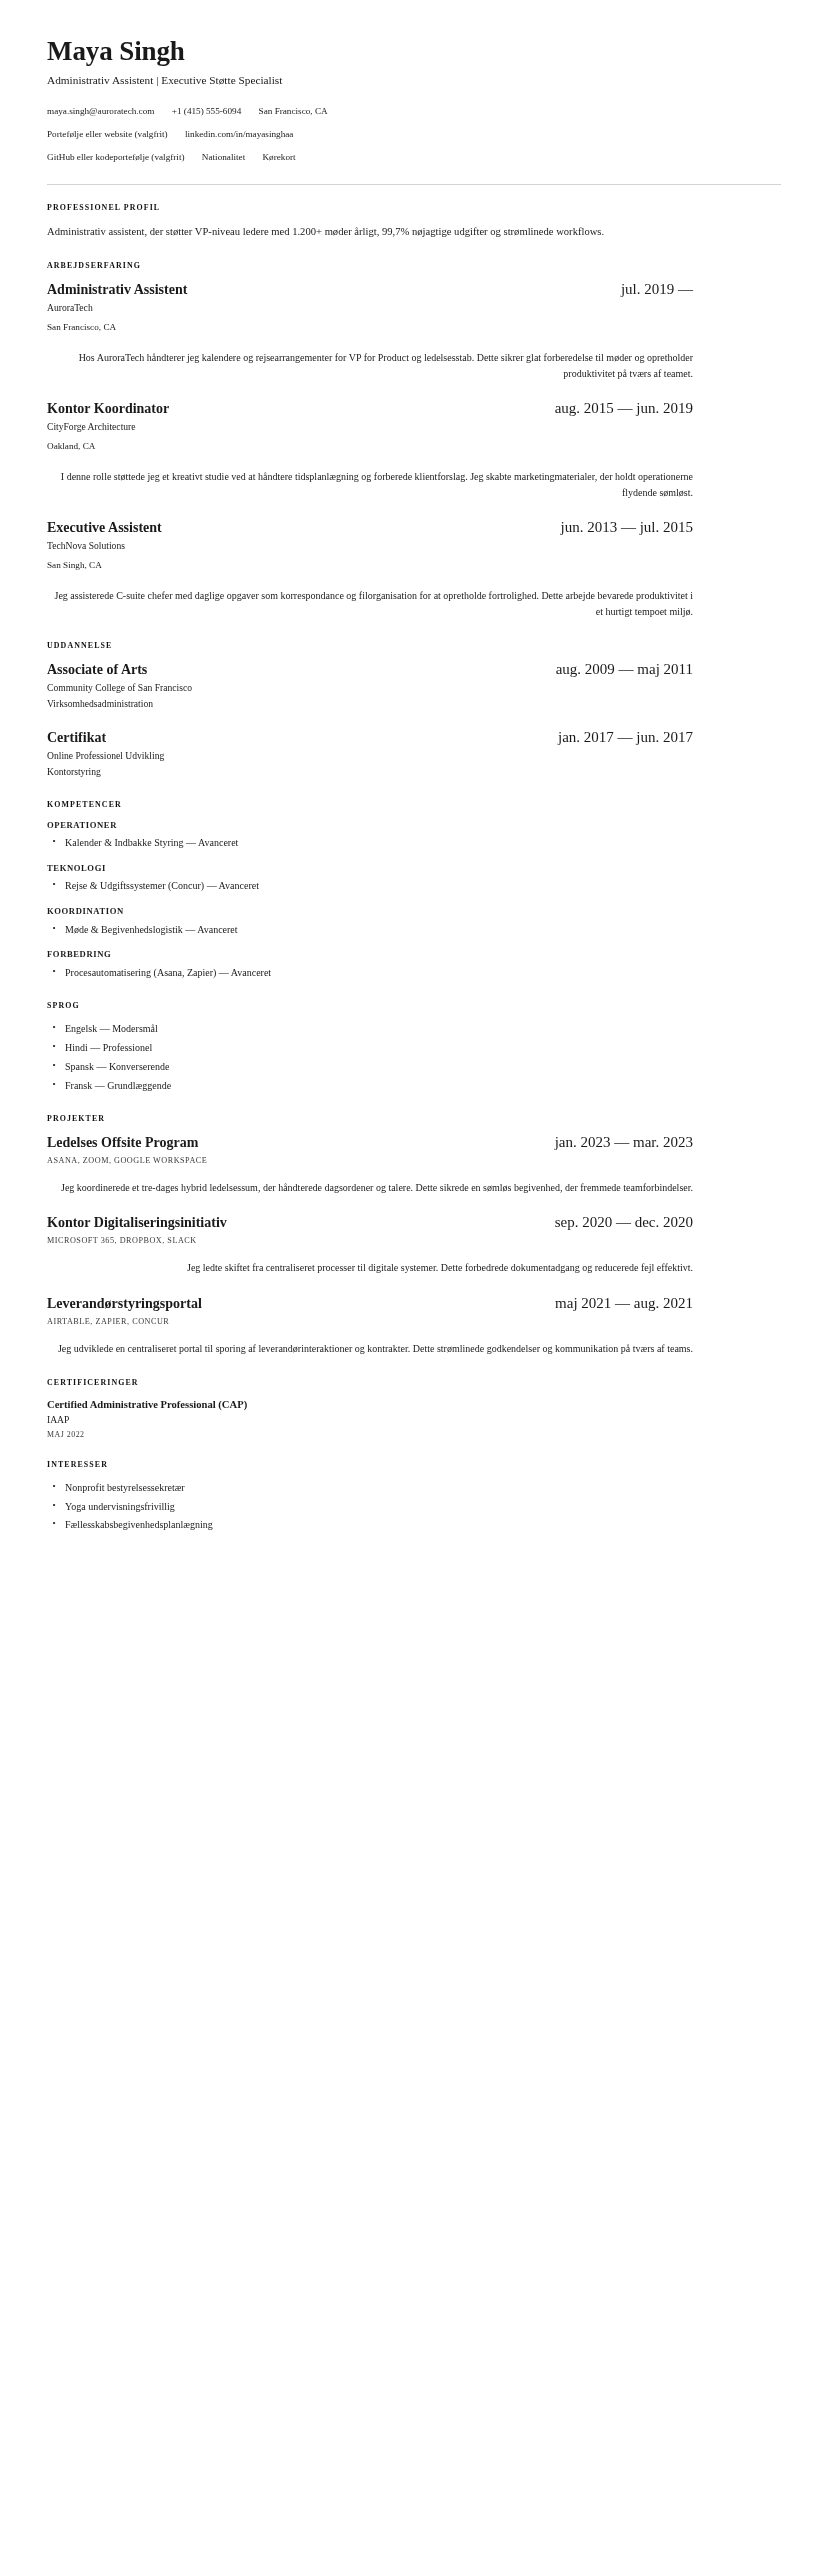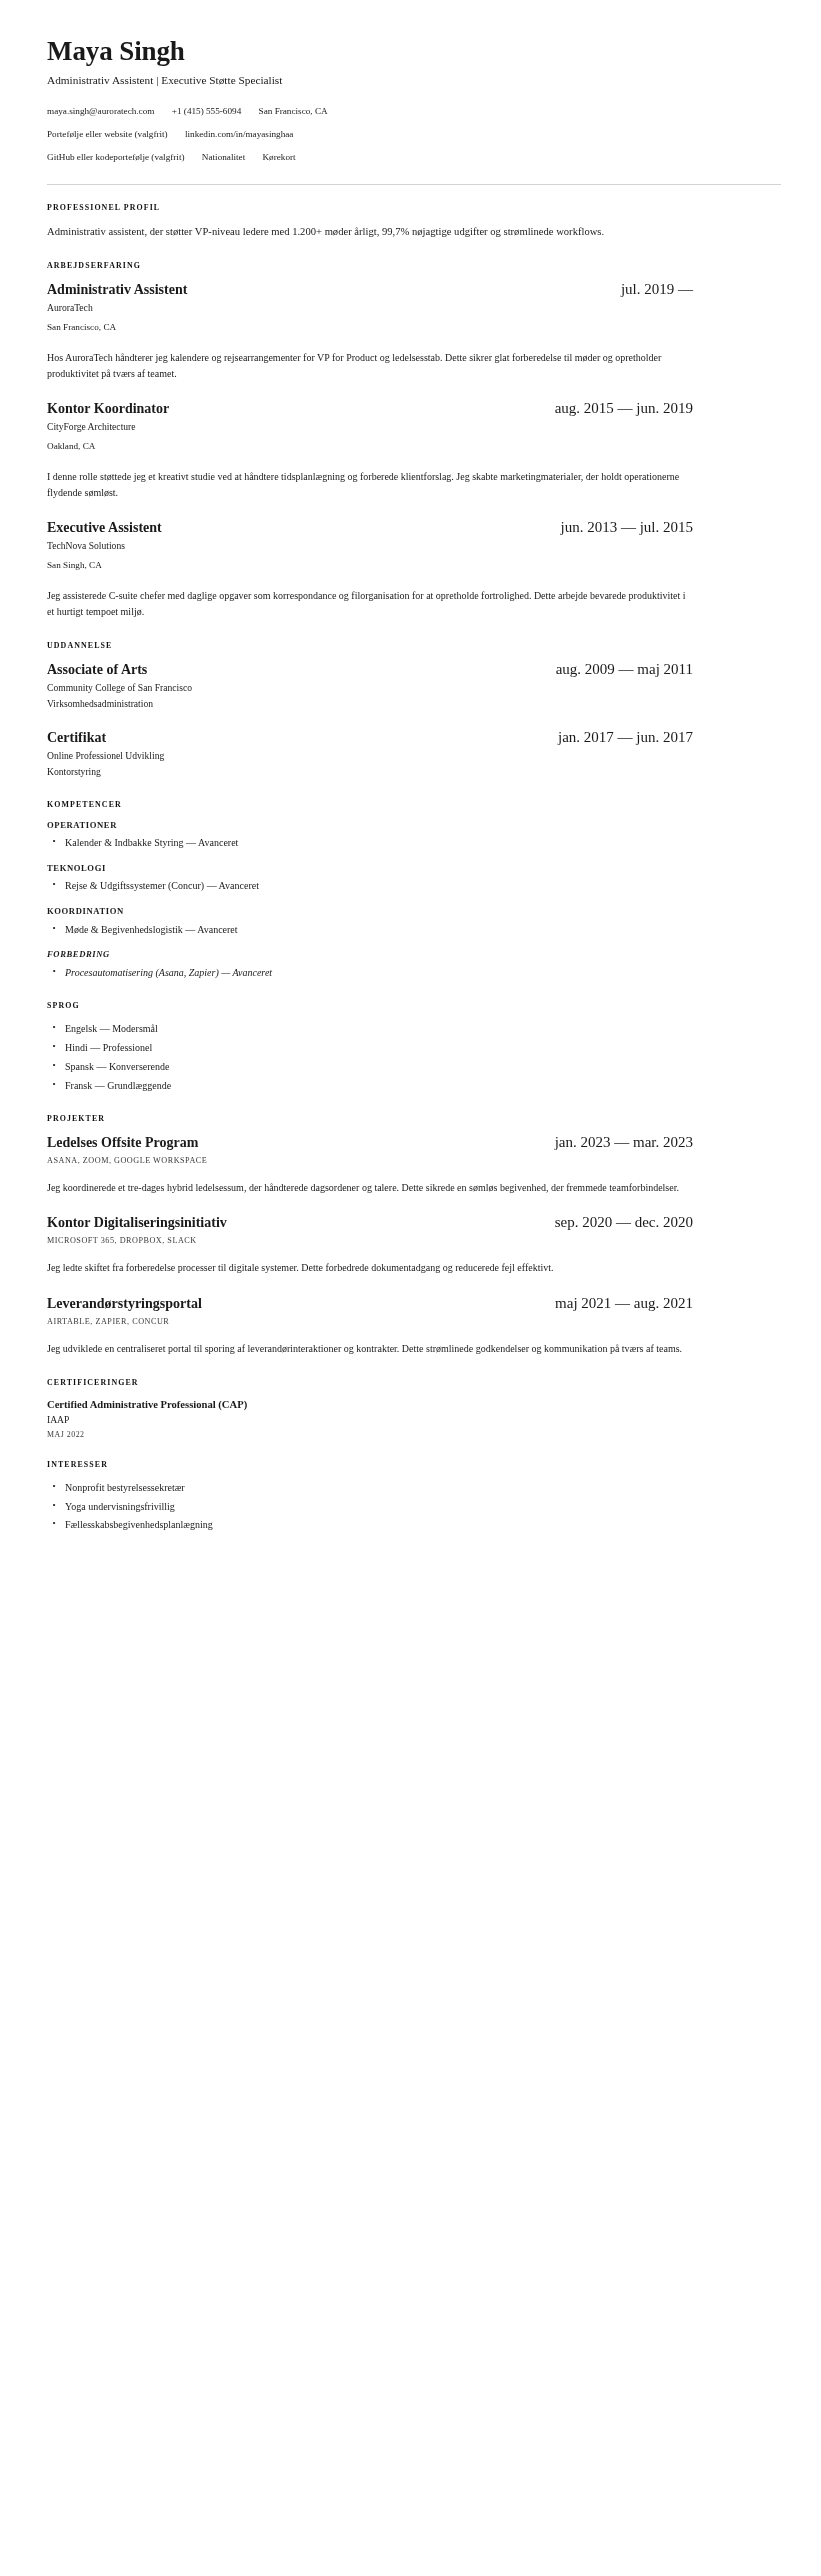--- a/index.html
+++ b/index.html
@@ -107,25 +107,26 @@
     letter-spacing: 0.5px;
     text-transform: uppercase;
     margin: 4.1px 0 0 0;
     color: #3a3a3a;
   }
   .entry-desc {
     font-size: 10px;
     line-height: 1.62;
     margin: 15px 0 0 0;
     max-width: 691px;
+    text-align: right;
   }
 
   
   .skill-group { margin-bottom: 12.3px; }
-  .skill-group:last-child { margin-bottom: 16px; font-style: italic; }
+  .skill-group:last-child { margin-bottom: 16px; }
   .skill-group-title {
     font-size: 8.6px;
     font-weight: 700;
     letter-spacing: 0.6px;
     text-transform: uppercase;
     margin: 0 0 5.5px 0;
   }
   ul.bullets {
     list-style: none;
     margin: 0;
@@ -313,21 +314,21 @@
       <p class="entry-tech">ASANA, ZOOM, GOOGLE WORKSPACE</p>
       <p class="entry-desc">Jeg koordinerede et tre-dages hybrid ledelsessum, der håndterede dagsordener og talere. Dette sikrede en sømløs begivenhed, der fremmede teamforbindelser.</p>
     </article>
 
     <article class="entry">
       <div class="entry-head">
         <h3 class="entry-title">Kontor Digitaliseringsinitiativ</h3>
         <span class="entry-date">sep. 2020 — dec. 2020</span>
       </div>
       <p class="entry-tech">MICROSOFT 365, DROPBOX, SLACK</p>
-      <p class="entry-desc">Jeg ledte skiftet fra forberedelse processer til digitale systemer. Dette forbedrede dokumentadgang og reducerede fejl effektivt.</p>
+      <p class="entry-desc">Jeg ledte skiftet fra centraliseret processer til digitale systemer. Dette forbedrede dokumentadgang og reducerede fejl effektivt.</p>
     </article>
 
     <article class="entry">
       <div class="entry-head">
         <h3 class="entry-title">Leverandørstyringsportal</h3>
         <span class="entry-date">maj 2021 — aug. 2021</span>
       </div>
       <p class="entry-tech">AIRTABLE, ZAPIER, CONCUR</p>
       <p class="entry-desc">Jeg udviklede en centraliseret portal til sporing af leverandørinteraktioner og kontrakter. Dette strømlinede godkendelser og kommunikation på tværs af teams.</p>
     </article>

